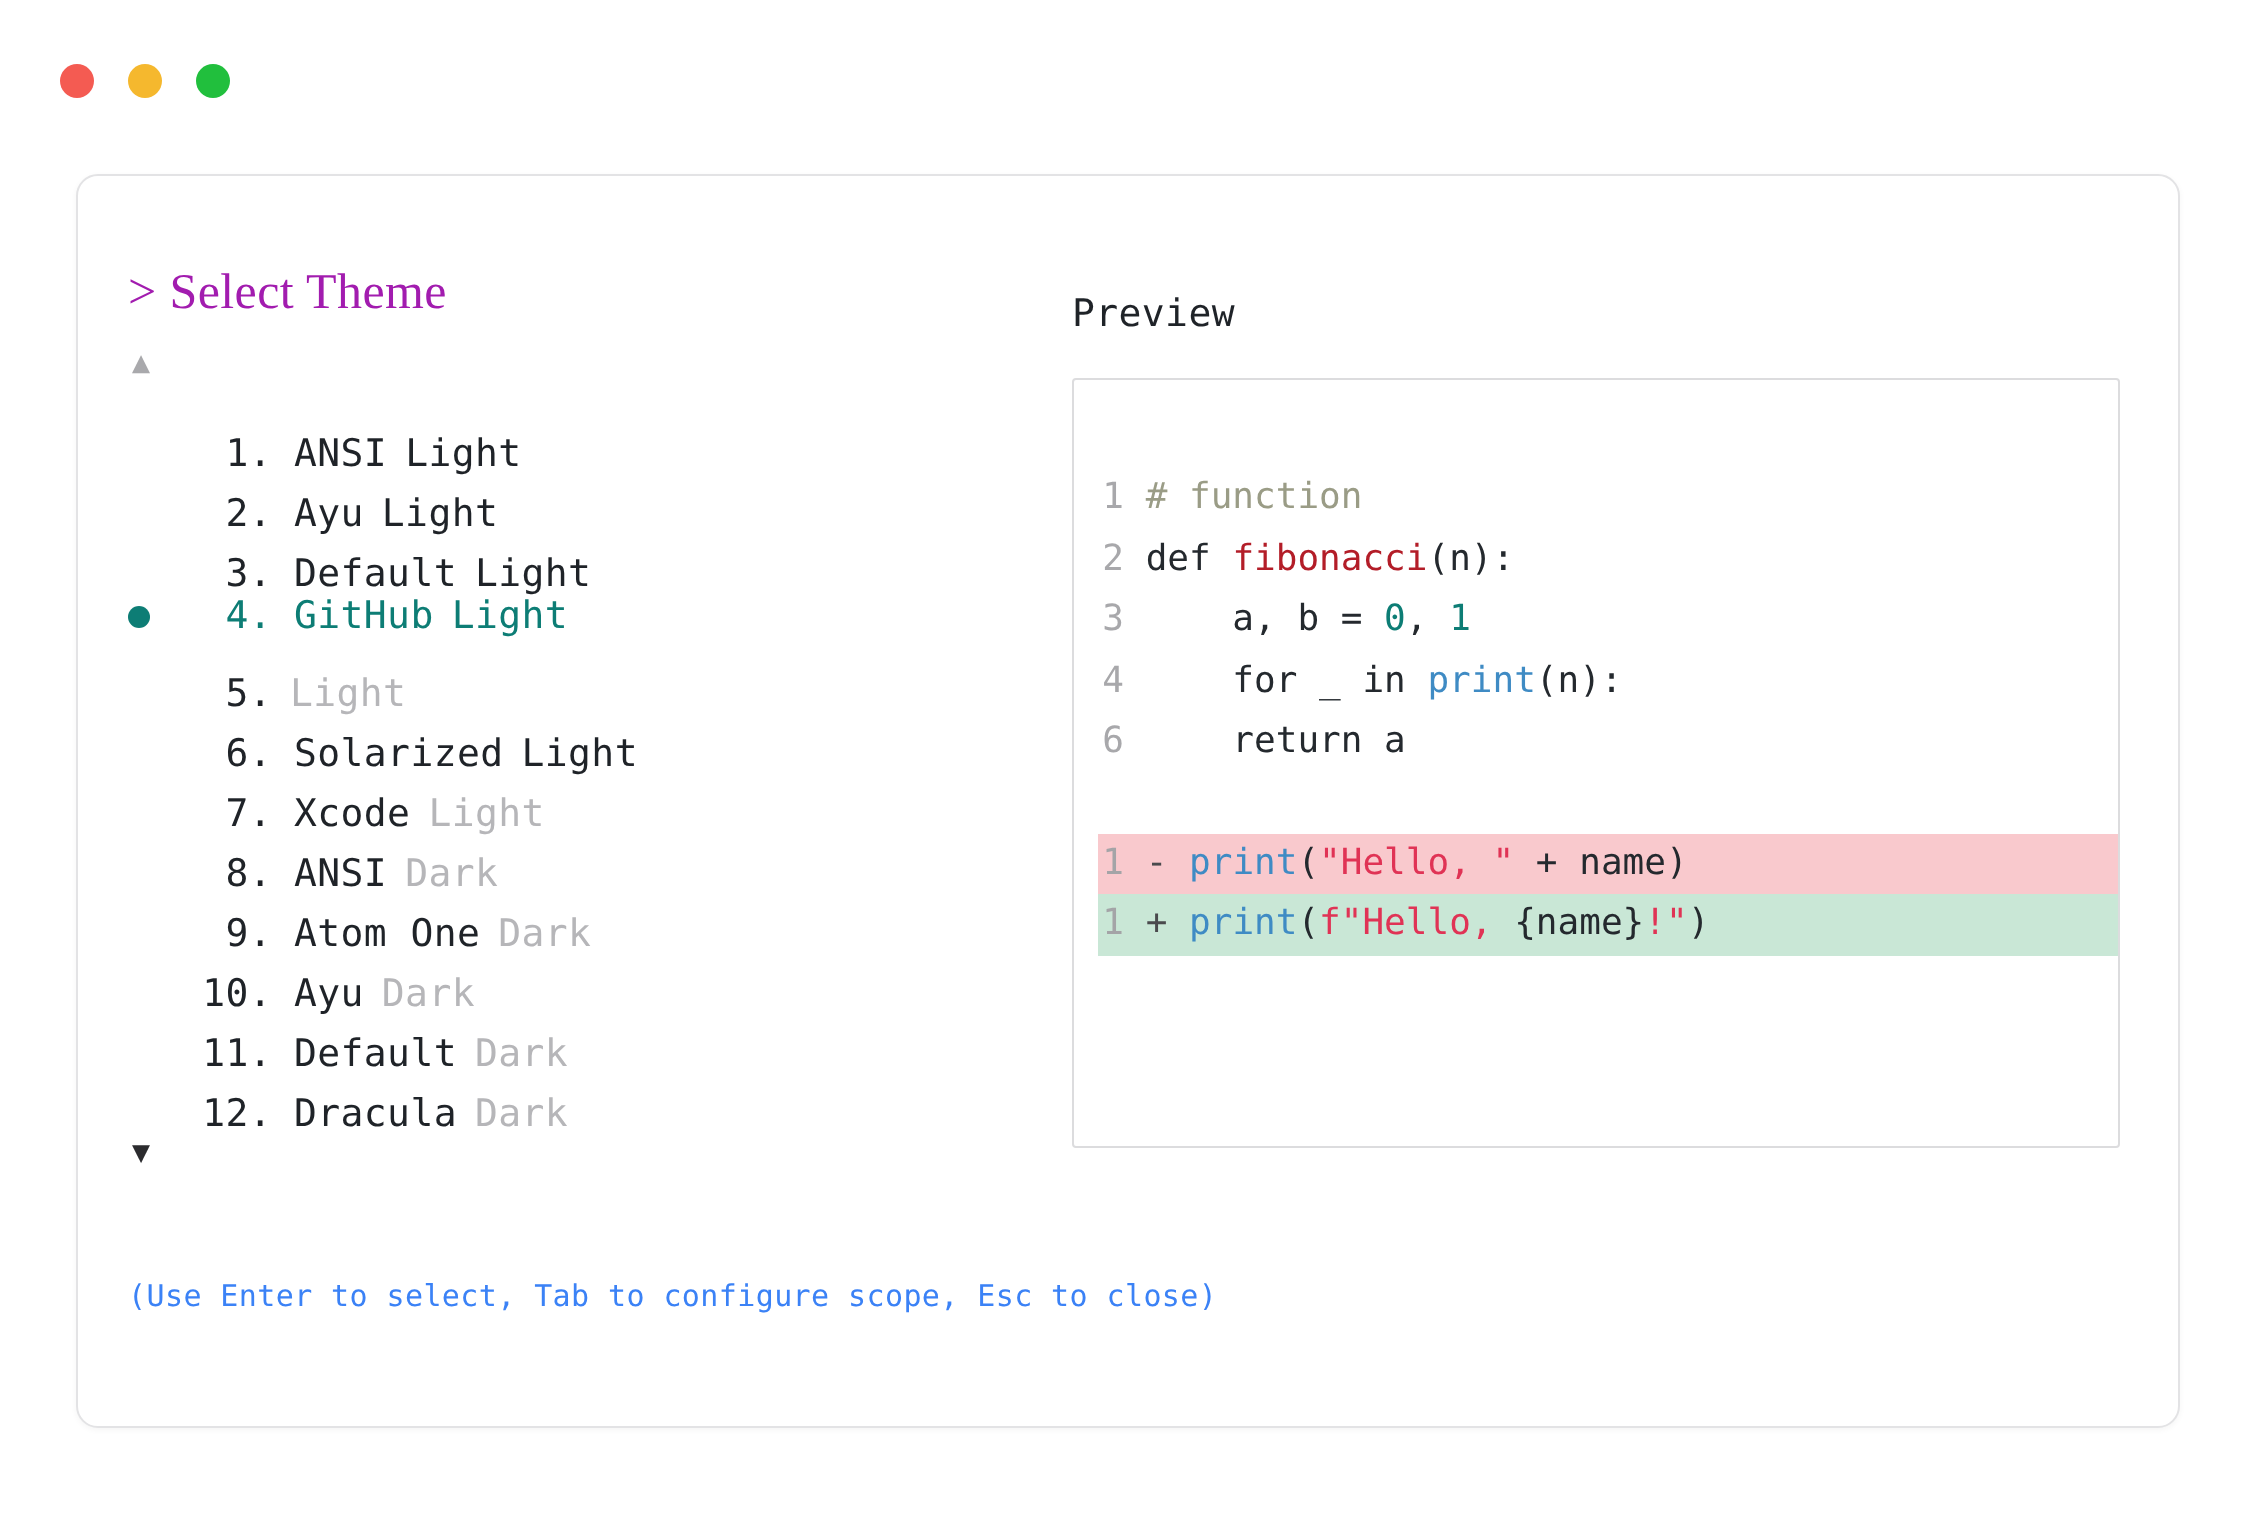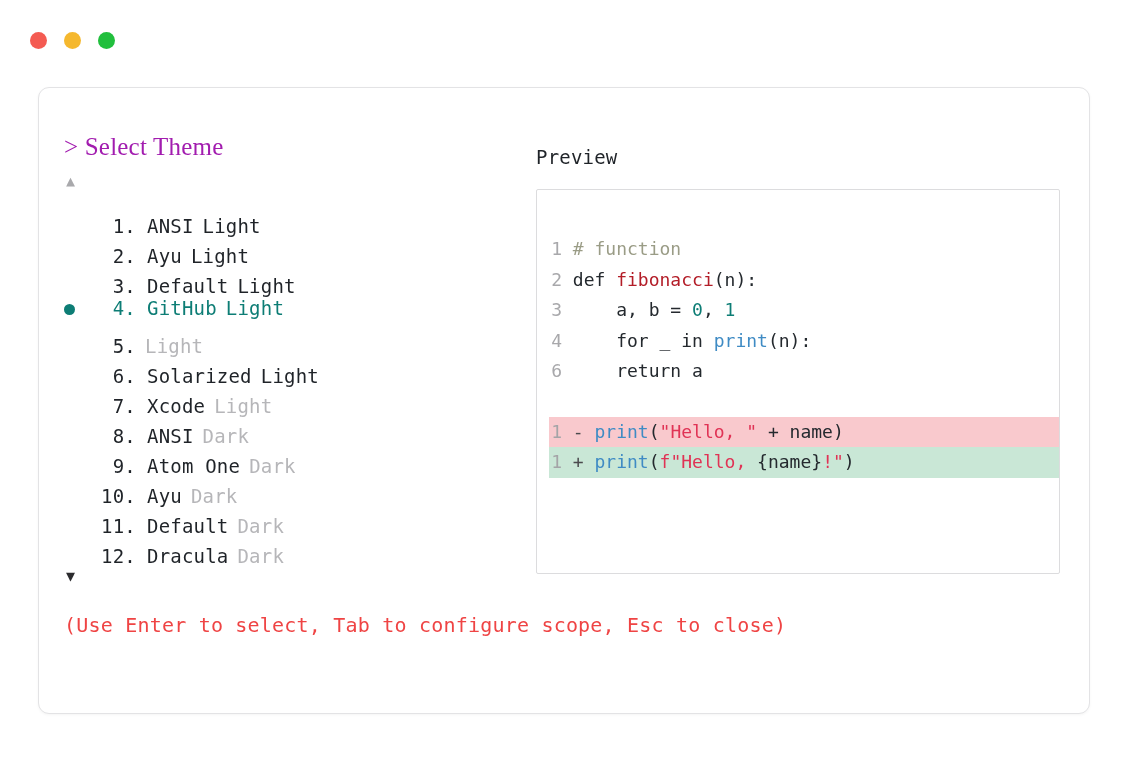--- a/index.html
+++ b/index.html
@@ -142,23 +142,23 @@
   .theme-item.selected .item-index,
   .theme-item.selected .item-name,
   .theme-item.selected .item-variant {
     color: #0d7d75;
   }
 
   
   .hint {
     position: absolute;
     left: 25px;
-    top: 527px;
-    font-size: 20px;
-    color: #ef4444;
+    top: 553px;
+    font-size: 15px;
+    color: #3b82f6;
     letter-spacing: 0.2px;
     white-space: pre;
     line-height: 1;
   }
 
   
   .preview-panel {
     margin-top: 22px;
     width: 524px;
     height: 385px;

